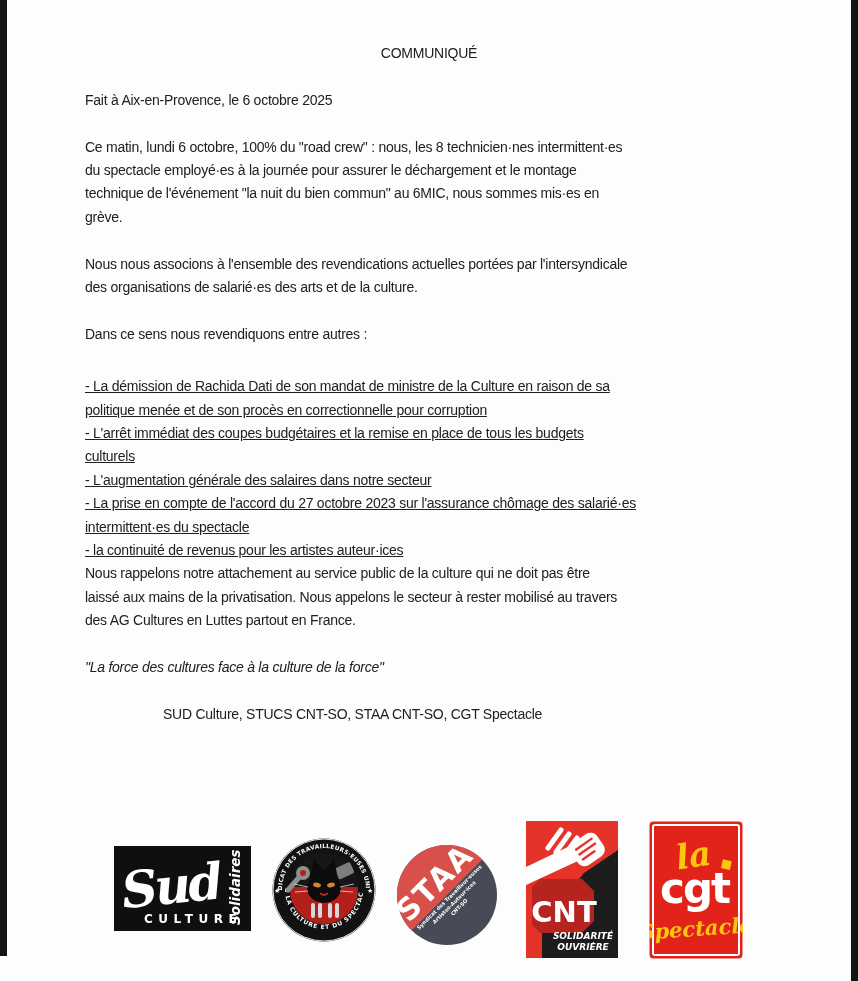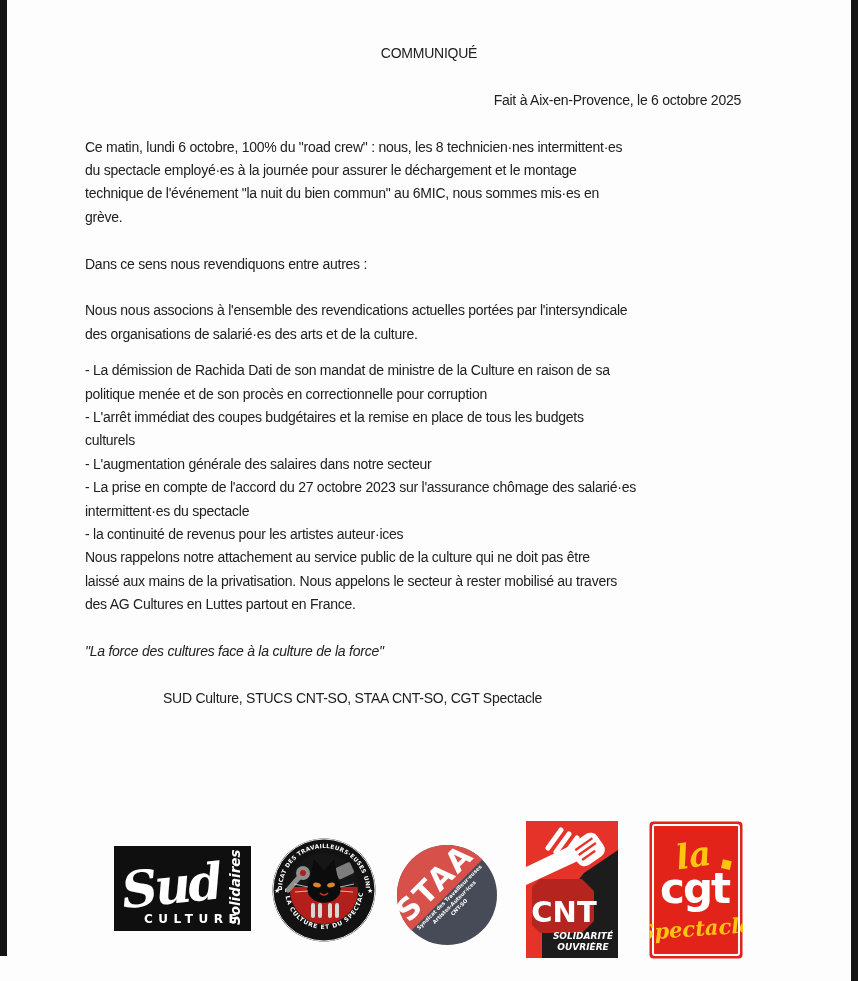--- a/index.html
+++ b/index.html
@@ -8,24 +8,24 @@
     overflow:hidden;font-family:"Liberation Sans",sans-serif;color:#202020;
   }
   .edge{position:absolute;top:0;}
   .edge-left{left:0;width:7px;height:956px;background:#141414;}
   .edge-right{right:0;width:7px;height:981px;background:#141414;}
   .content{
     padding:42px 60px 0 85px;width:705px;
     font-size:14px;line-height:23.4px;letter-spacing:-0.25px;
   }
   .title{text-align:center;width:688px;}
-  .dateline{margin-top:23.4px;text-align:right;padding-right:32px;width:656px;}
+  .dateline{margin-top:23.4px;padding-right:32px;width:656px;}
   .para{margin:23.4px 0 0 0;white-space:pre-line;}
   .para.nogap{margin-top:0;}
-  .demands{margin-top:13px;}
+  .demands{margin-top:29px;text-decoration:underline;}
   .demand{margin:0;white-space:pre-line;}
   .quote{margin-top:23.4px;font-style:italic;white-space:pre-line;}
   .signature{margin-top:23.4px;text-align:left;width:688px;padding-left:78px;box-sizing:border-box;}
   .logos{position:absolute;left:0;top:818px;width:858px;height:160px;}
   .logo{position:absolute;}
   .logo-sud{left:114px;top:28px;}
   .logo-stucs{left:272px;top:19px;}
   .logo-staa{left:396px;top:25px;}
   .logo-cnt{left:526px;top:3px;}
   .logo-cgt{left:649px;top:3px;}
@@ -40,23 +40,23 @@
   <div class="edge edge-right"></div>
 
   <div class="content">
     <div class="title">COMMUNIQUÉ</div>
     <div class="dateline">Fait à Aix-en-Provence, le 6 octobre 2025</div>
 
     <p class="para">Ce matin, lundi 6 octobre, 100% du "road crew" : nous, les 8 technicien·nes intermittent·es
 du spectacle employé·es à la journée pour assurer le déchargement et le montage
 technique de l'événement "la nuit du bien commun" au 6MIC, nous sommes mis·es en
 grève.</p>
-    <p class="para">Dans ce sens nous revendiquons entre autres :</p>
     <p class="para">Nous nous associons à l'ensemble des revendications actuelles portées par l'intersyndicale
 des organisations de salarié·es des arts et de la culture.</p>
+    <p class="para">Dans ce sens nous revendiquons entre autres :</p>
 
     <div class="demands">
       <p class="demand">- La démission de Rachida Dati de son mandat de ministre de la Culture en raison de sa
 politique menée et de son procès en correctionnelle pour corruption</p>
       <p class="demand">- L'arrêt immédiat des coupes budgétaires et la remise en place de tous les budgets
 culturels</p>
       <p class="demand">- L'augmentation générale des salaires dans notre secteur</p>
       <p class="demand">- La prise en compte de l'accord du 27 octobre 2023 sur l'assurance chômage des salarié·es
 intermittent·es du spectacle</p>
       <p class="demand">- la continuité de revenus pour les artistes auteur·ices</p>

